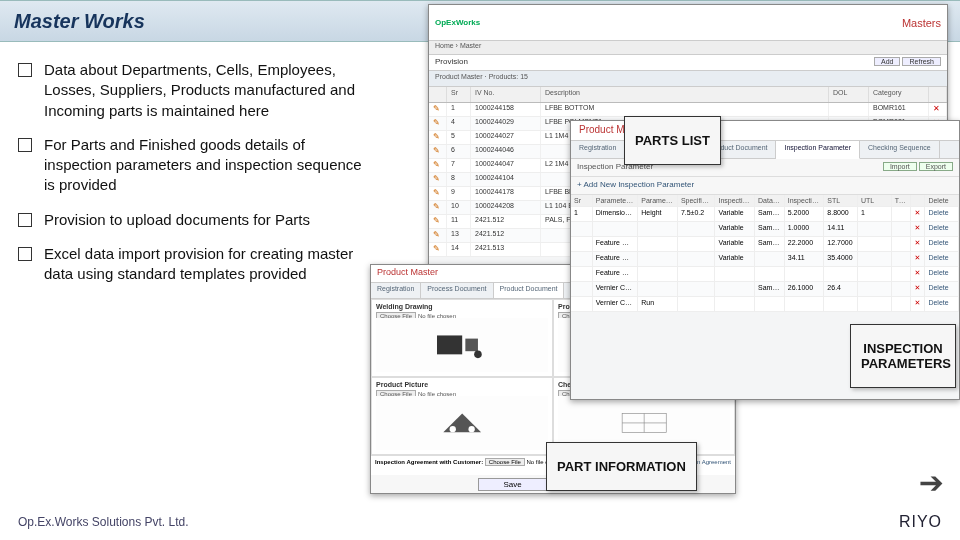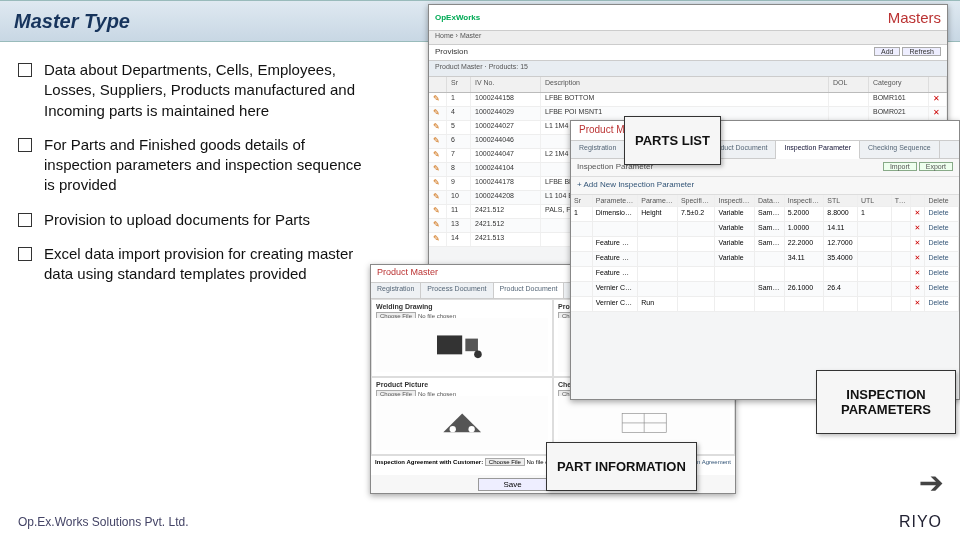--- a/index.html
+++ b/index.html
@@ -11,23 +11,23 @@
   .content { display: flex; }
   .bullets { width: 370px; padding: 18px 8px 0 18px; }
   .bullets li { list-style: none; position: relative; padding-left: 26px; font-size: 15px; line-height: 1.35; color: #111; margin-bottom: 14px; }
   .bullets li::before { content: ""; position: absolute; left: 0; top: 3px; width: 12px; height: 12px; border: 1.5px solid #333; background: #fff; }
 
   .shot-area { position: absolute; left: 370px; top: 4px; right: 6px; bottom: 50px; }
 
   .shot { position: absolute; background: #f4f5f6; border: 1px solid #888; box-shadow: 0 2px 6px rgba(0,0,0,.35); }
   
   .shot-parts { left: 58px; top: 0; width: 520px; height: 268px; }
-  .shot-parts .hdr { height: 26px; background: #fff; border-bottom: 1px solid #ccc; display:flex; align-items:center; justify-content:space-between; padding:0 6px; font-size:8px; }
+  .shot-parts .hdr { height: 36px; background: #fff; border-bottom: 1px solid #ccc; display:flex; align-items:center; justify-content:space-between; padding:0 6px; font-size:8px; }
   .shot-parts .brand { color:#0a5; font-weight:bold; }
-  .shot-parts .menu { color:#b33; font-size:15px; }
+  .shot-parts .menu { color:#b33; font-size:11px; }
   .shot-parts .nav { height:14px; background:#eee; border-bottom:1px solid #ccc; font-size:7px; padding:1px 6px; color:#555; }
   .shot-parts .sub { height:16px; background:#fff; border-bottom:1px solid #ccc; font-size:8px; padding:2px 6px; color:#333; display:flex; justify-content:space-between; }
   .shot-parts .sub .btns span{ display:inline-block; border:1px solid #aaa; padding:0 6px; margin-left:2px; font-size:7px; background:#eef; }
   .shot-parts .filter { height:16px; background:#e8edf2; border-bottom:1px solid #ccc; font-size:7px; padding:2px 6px; color:#555; }
   .shot-parts .thead { height:16px; background:#f1f1f1; border-bottom:1px solid #bbb; display:flex; font-size:7px; color:#555; }
   .shot-parts .thead span { border-right:1px solid #ddd; padding:2px 4px; }
   .c-edit{width:18px;} .c-n{width:24px;} .c-code{width:70px;} .c-desc{flex:1;} .c-dol{width:40px;} .c-cat{width:60px;} .c-del{width:18px;}
   .shot-parts .rows { }
   .shot-parts .row { height:14px; display:flex; font-size:7px; color:#333; border-bottom:1px solid #eee; background:#fff; }
   .shot-parts .row:nth-child(even){background:#fafbfc;}
@@ -65,33 +65,33 @@
   .shot-info .cell .file { font-size:6px; }
   .shot-info .cell .file .btn{ display:inline-block; border:1px solid #aaa; padding:0 3px; background:#eee; margin-right:2px;}
   .shot-info .cell .img { position:absolute; left:4px; top:18px; right:4px; bottom:4px; background:#fdfdfd; display:flex; align-items:center; justify-content:center;}
   .shot-info .cell svg { width:70%; height:70%; }
   .shot-info .agree { height:20px; border-top:1px solid #ddd; font-size:6px; padding:3px 4px; display:flex; justify-content:space-between; background:#fff;}
   .shot-info .btnrow { height:18px; display:flex; justify-content:center; gap:6px; align-items:center; background:#f7f7f7;}
   .shot-info .btnrow span{ display:inline-block; border:1px solid #999; padding:1px 24px; font-size:8px; background:#eef;}
 
   .callout { position:absolute; border:1px solid #333; background:#f6f6f6; padding:16px 10px; font-size:13px; font-weight:600; color:#111; z-index:5; box-shadow:2px 2px 4px rgba(0,0,0,.25);}
   .cl-parts { left:254px; top:112px; }
-  .cl-insp  { right:-2px; top:320px; width:140px; text-align:center;margin-top:46px; }
+  .cl-insp  { right:-2px; top:320px; width:106px; text-align:center; }
   .cl-info  { left:176px; top:438px; }
 
   .footer { position:absolute; left:0; right:0; bottom:0; height:36px; display:flex; align-items:center; justify-content:space-between; padding:0 18px; }
   .footer .org { font-size:12px; color:#446; }
   .footer .tag { font-size:16px; font-family:Liberation Sans, sans-serif; color:#223; letter-spacing:1px; }
   .arrow { position:absolute; right:16px; bottom:40px; font-size:30px; color:#444; }
 </style>
 </head>
 <body>
 
 <div class="title-bar">
-  <h1>Master Type</h1>
+  <h1>Master Works</h1>
 </div>
 
 <div class="content">
   <ul class="bullets">
     <li>Data about Departments, Cells, Employees, Losses, Suppliers, Products manufactured and Incoming parts is maintained here</li>
     <li>For Parts and Finished goods details of inspection parameters and inspection sequence is provided</li>
     <li>Provision to upload documents for Parts</li>
     <li>Excel data import provision for creating master data using standard templates provided</li>
   </ul>
 </div>

